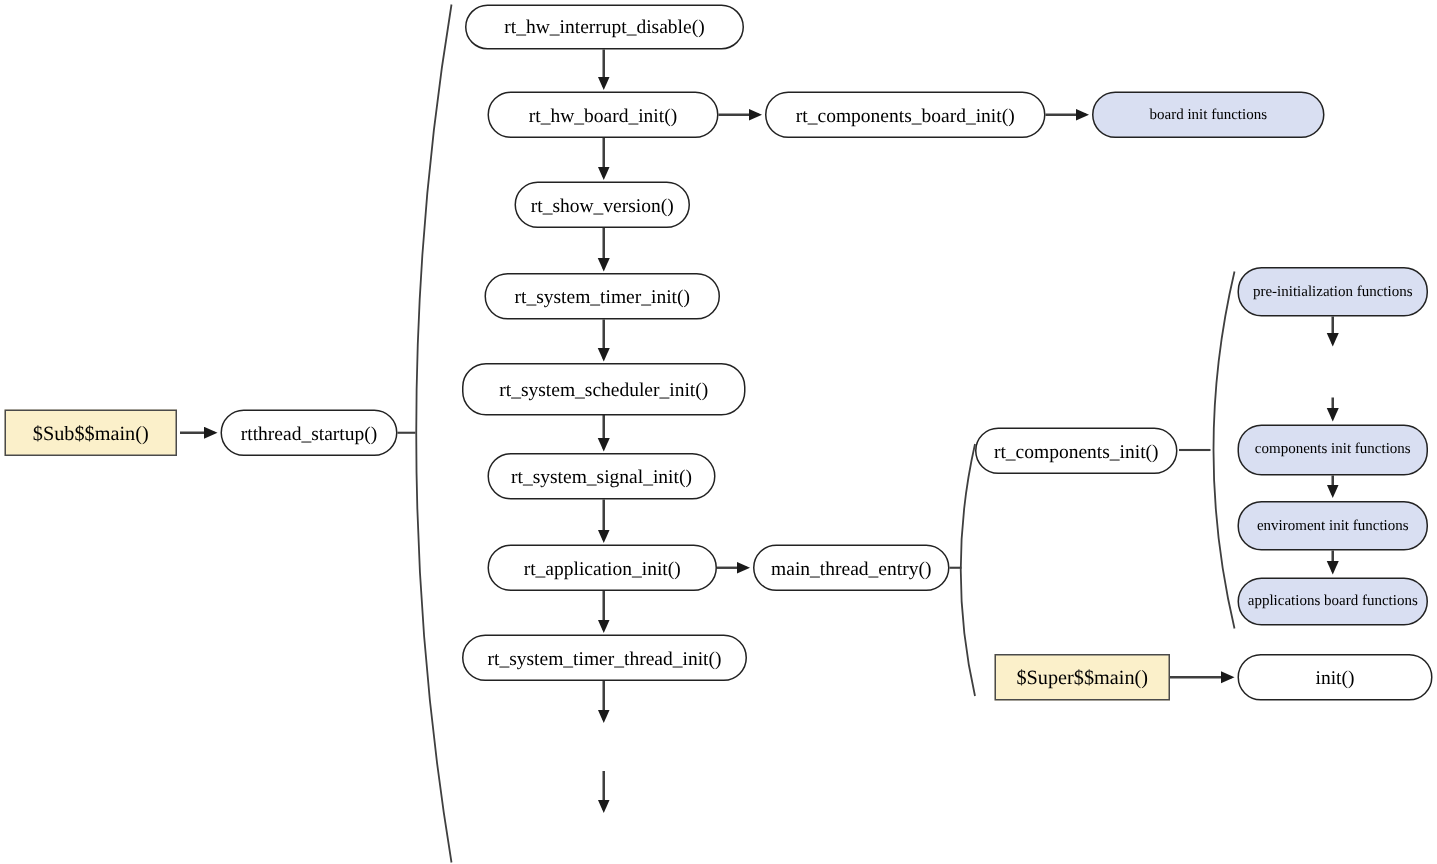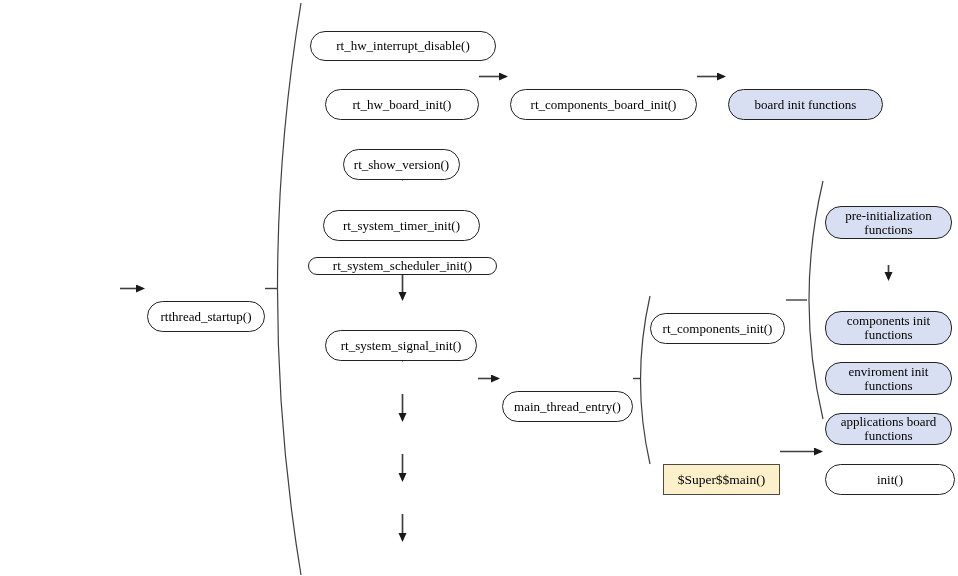--- a/index.html
+++ b/index.html
@@ -28,32 +28,31 @@
     align-items: center;
     justify-content: center;
     text-align: center;
     box-sizing: border-box;
     background: var(--node-fill, #ffffff);
     border: 1.3px solid var(--border, #222222);
     color: var(--text, #000000);
     font-size: 13px;
     line-height: 14px;
     white-space: nowrap;
-    margin-top: 28px;
   }
   .pill { border-radius: 16px; }
   .rect {
     border-radius: 0;
     border: 1.5px solid #4a4a4a;
     background: var(--highlight-fill, #fbf0ca);
     font-size: 13.5px;
   }
   .blue {
     background: var(--component-fill, #d9dff2);
-    font-size: 13px;
+    font-size: 10px;
     white-space: normal;
     padding: 0 3px;
     line-height: 14px;
   }
 </style>
 </head>
 <body>
 
 <div class="canvas">
 
@@ -86,28 +85,31 @@
     <line x1="402.5" y1="394" x2="402.5" y2="420" stroke="#3f3f3f" stroke-width="1.7" marker-end="url(#arr)"></line>
     <line x1="402.5" y1="454" x2="402.5" y2="480" stroke="#3f3f3f" stroke-width="1.7" marker-end="url(#arr)"></line>
     <line x1="402.5" y1="514" x2="402.5" y2="540" stroke="#3f3f3f" stroke-width="1.7" marker-end="url(#arr)"></line>
 
     <line x1="888.5" y1="211" x2="888.5" y2="229" stroke="#3f3f3f" stroke-width="1.7" marker-end="url(#arr)"></line>
     <line x1="888.5" y1="265" x2="888.5" y2="279" stroke="#3f3f3f" stroke-width="1.7" marker-end="url(#arr)"></line>
     <line x1="888.5" y1="317" x2="888.5" y2="330" stroke="#3f3f3f" stroke-width="1.7" marker-end="url(#arr)"></line>
     <line x1="888.5" y1="367" x2="888.5" y2="381" stroke="#3f3f3f" stroke-width="1.7" marker-end="url(#arr)"></line>
   </svg>
 
+  <div class="node rect" style="left:3px;top:273px;width:115px;height:31px">$Sub$$main()</div>
   <div class="node pill" style="left:147px;top:273px;width:118px;height:31px">rtthread_startup()</div>
 
   <div class="node pill" style="left:310px;top:3px;width:186px;height:30px">rt_hw_interrupt_disable()</div>
   <div class="node pill" style="left:325px;top:61px;width:154px;height:31px">rt_hw_board_init()</div>
   <div class="node pill" style="left:343px;top:121px;width:117px;height:31px">rt_show_version()</div>
   <div class="node pill" style="left:323px;top:182px;width:157px;height:31px">rt_system_timer_init()</div>
-  <div class="node pill" style="left:308px;top:229px;width:189px;height:18px">rt_system_scheduler_init()</div>
+  <div class="node pill" style="left:308px;top:242px;width:189px;height:35px">rt_system_scheduler_init()</div>
   <div class="node pill" style="left:325px;top:302px;width:152px;height:31px">rt_system_signal_init()</div>
+  <div class="node pill" style="left:325px;top:363px;width:153px;height:31px">rt_application_init()</div>
+  <div class="node pill" style="left:308px;top:423px;width:190px;height:31px">rt_system_timer_thread_init()</div>
 
   <div class="node pill" style="left:510px;top:61px;width:187px;height:31px">rt_components_board_init()</div>
   <div class="node pill blue" style="left:728px;top:61px;width:155px;height:31px">board init functions</div>
 
   <div class="node pill" style="left:502px;top:363px;width:131px;height:31px">main_thread_entry()</div>
   <div class="node pill" style="left:650px;top:285px;width:135px;height:31px">rt_components_init()</div>
   <div class="node rect" style="left:663px;top:436px;width:117px;height:31px">$Super$$main()</div>
   <div class="node pill" style="left:825px;top:436px;width:130px;height:31px">init()</div>
 
   <div class="node pill blue" style="left:825px;top:178px;width:127px;height:33px">pre-initialization functions</div>

